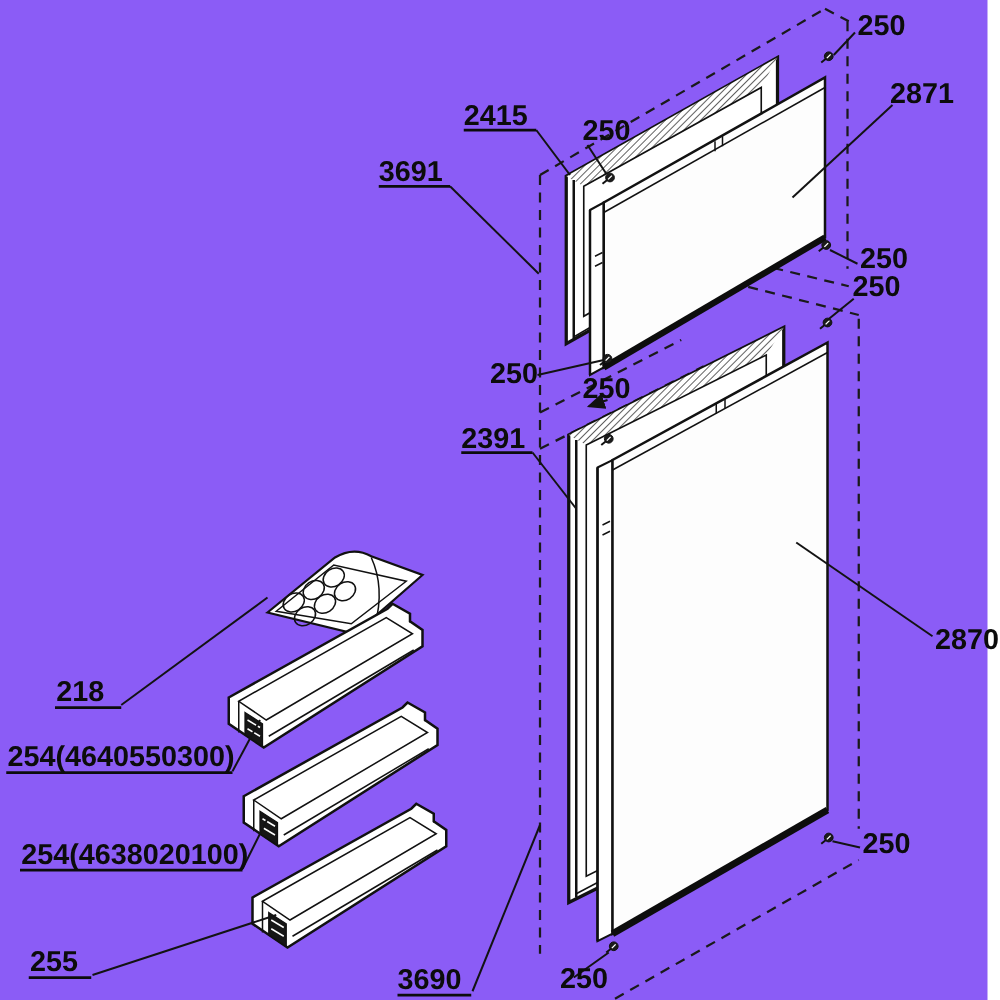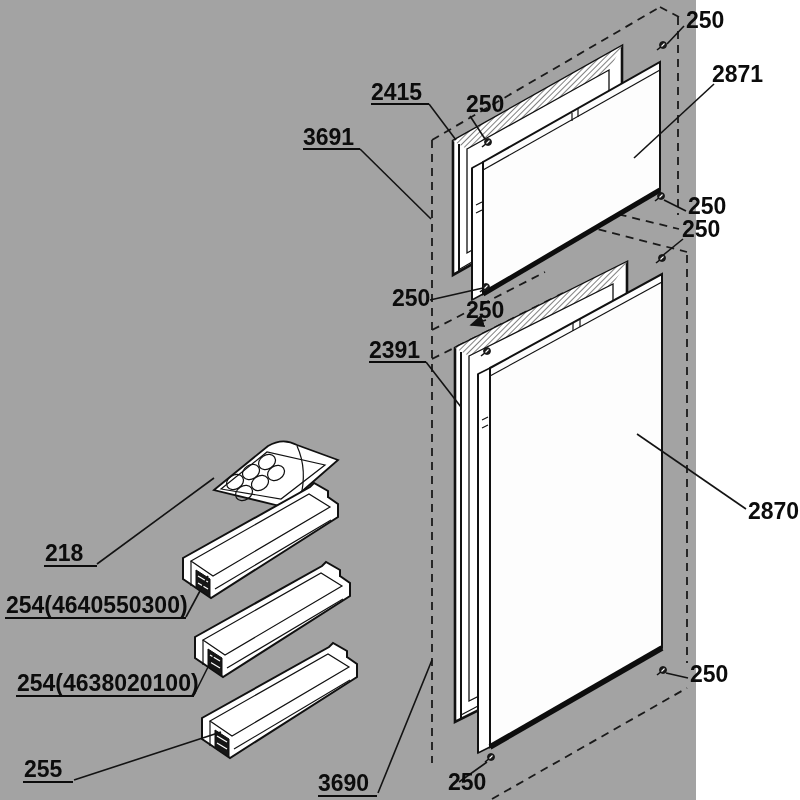--- a/index.html
+++ b/index.html
@@ -1,16 +1,16 @@
 <!DOCTYPE html>
 <html><head>
 <meta charset="utf-8">
 <style>
   html,body{margin:0;padding:0;background:#ffffff;width:800px;height:800px;overflow:hidden;}
-  #stage{position:relative;width:696px;height:800px;background:#a3a3a3;font-family:"Liberation Sans",sans-serif;}
+  #stage{position:relative;width:790px;height:800px;background:#8b5cf6;font-family:"Liberation Sans",sans-serif;}
   svg{display:block;}
   .lbl{font-family:"Liberation Sans",sans-serif;font-weight:bold;font-size:23px;fill:#0c0c0c;letter-spacing:0px;}
   .leader{stroke:#131313;stroke-width:1.6;fill:none;}
   .under{stroke:#0c0c0c;stroke-width:2.2;}
   .dash{stroke:#1a1a1a;stroke-width:1.8;fill:none;stroke-dasharray:8 6;}
   .thin{stroke:#111;stroke-width:1.2;fill:none;}
   .med{stroke:#111;stroke-width:2;fill:none;}
   .part{stroke:#111;fill:#ffffff;}
 </style>
 </head>

